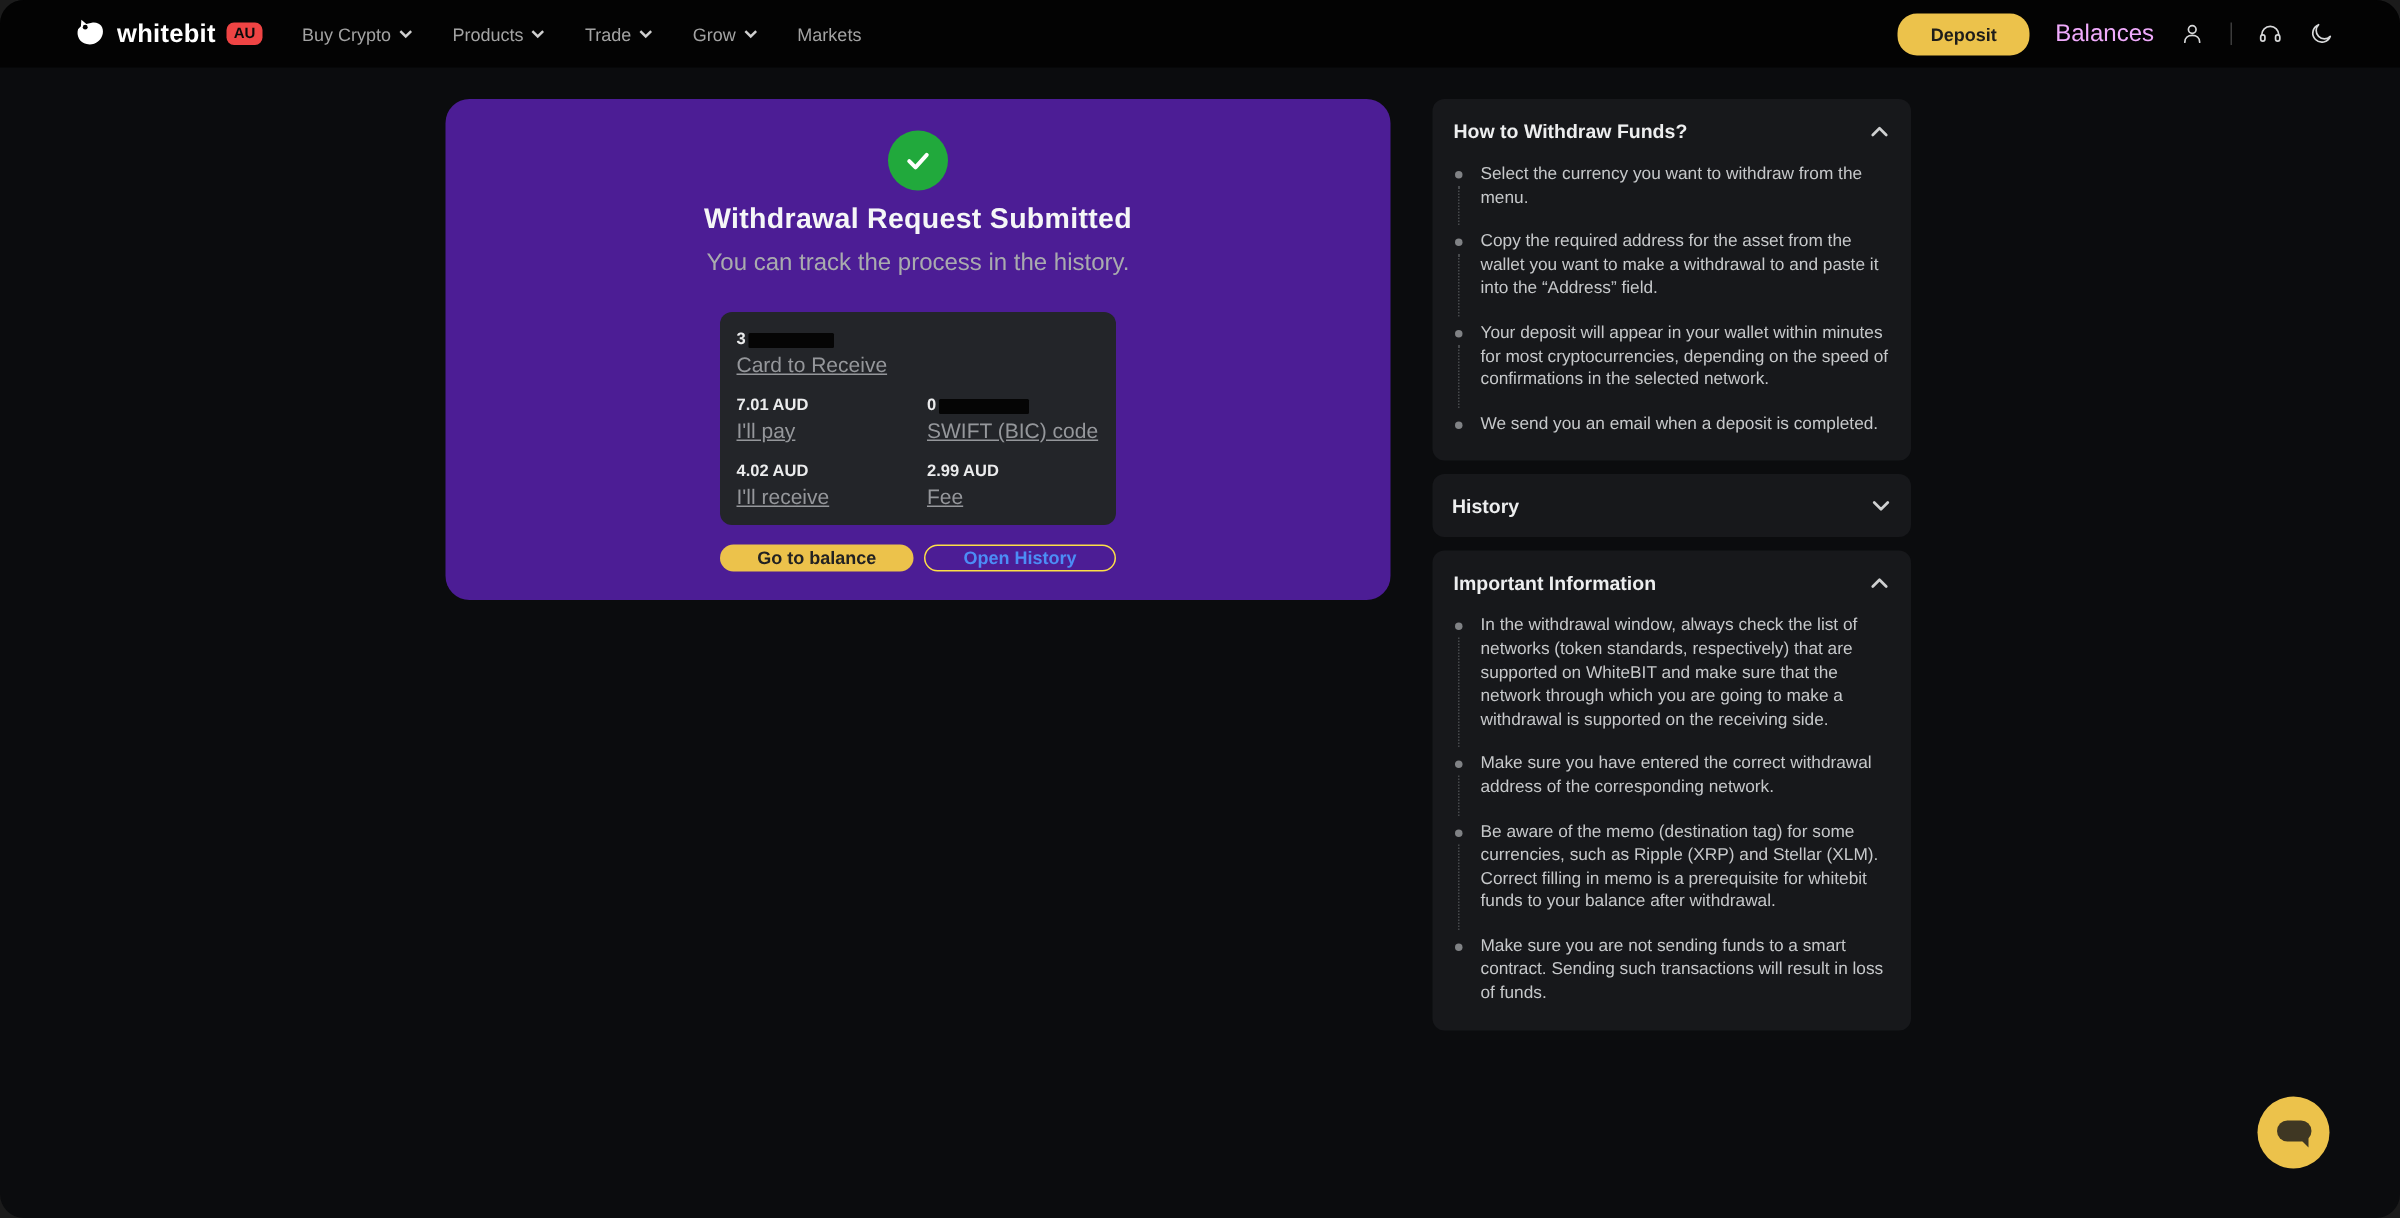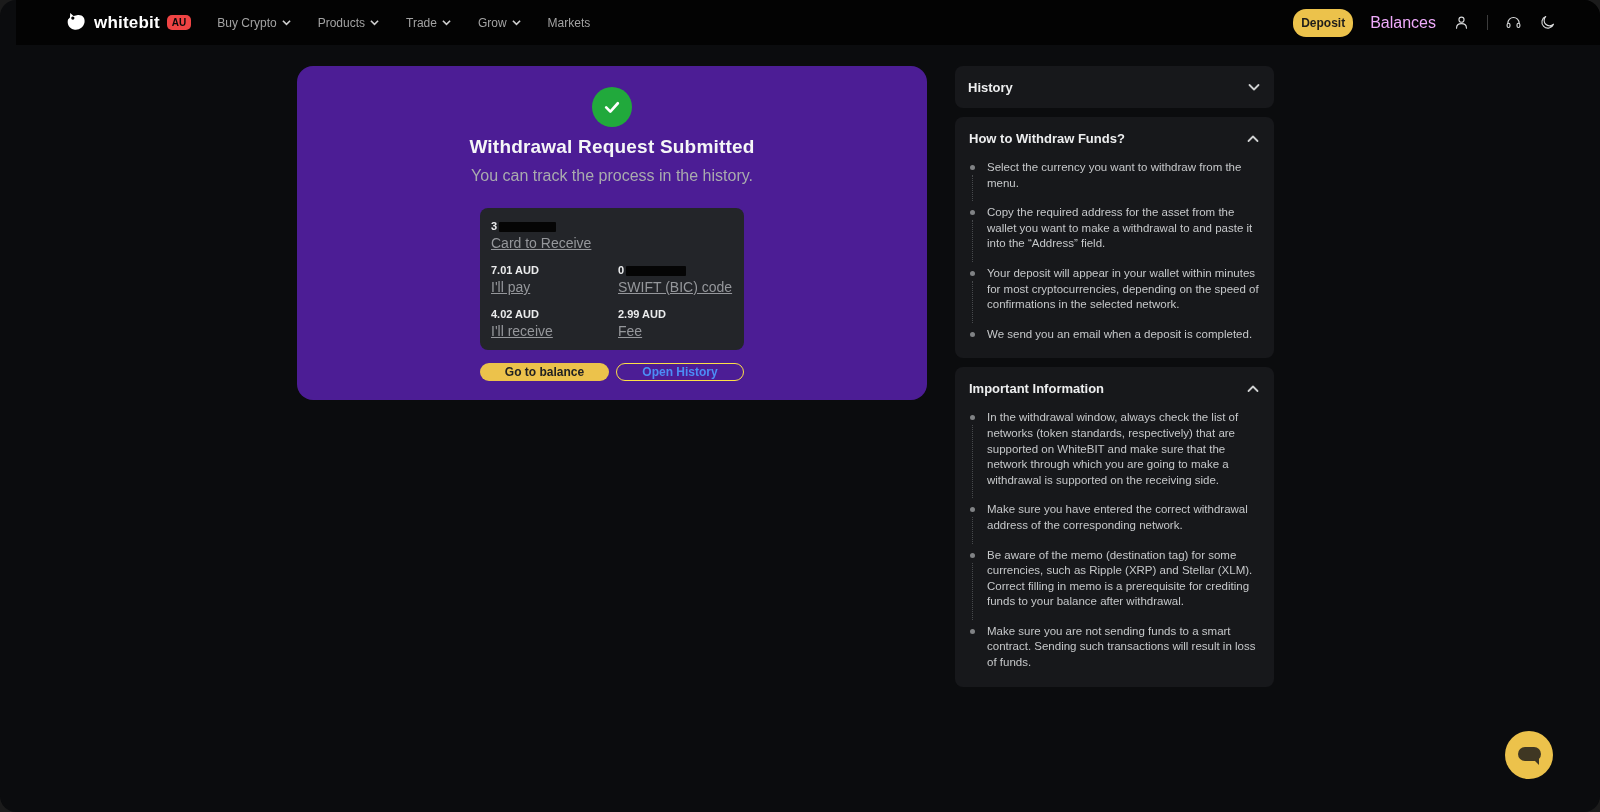--- a/index.html
+++ b/index.html
@@ -1,28 +1,28 @@
 <!DOCTYPE html>
 <html><head>
 <meta charset="utf-8">
 <style>
   * { margin:0; padding:0; box-sizing:border-box; }
   html,body { width:1600px; height:812px; background:#1b1b1b; font-family:"Liberation Sans","DejaVu Sans",sans-serif; }
   .window { position:relative; width:1600px; height:812px; background:#0B0C0E; border-radius:16px; overflow:hidden; }
 
   
-  .header { position:absolute; top:0; left:16px; right:0; height:45px; background:#030303; display:flex; align-items:center; padding:0 44px 0 48px; }
+  .header { position:absolute; top:0; left:0; right:0; height:45px; background:#030303; display:flex; align-items:center; padding:0 44px 0 48px; }
   .brand { display:flex; align-items:center; gap:7px; }
   .brand-name { color:#fff; font-size:17px; font-weight:800; letter-spacing:.2px; }
   .brand-badge { background:#ef4444; color:#0a0a0a; font-size:10px; font-weight:700; padding:3px 5px 2px; border-radius:5px; line-height:1; }
   .nav { display:flex; align-items:center; gap:27px; margin-left:26px; }
   .nav-item { display:flex; align-items:center; gap:5px; color:#a3a3a3; font-size:12px; cursor:pointer; }
   .chev { width:9px; height:9px; stroke:#cfcfcf; stroke-width:1.8; fill:none; }
   .header-right { margin-left:auto; display:flex; align-items:center; gap:17px; }
-  .pill-deposit { background:#ECC24B; color:#1e1d1a; border:none; font-size:12px; font-weight:600; padding:7px 8px; border-radius:13px; cursor:pointer; font-family:inherit; }
+  .pill-deposit { background:#ECC24B; color:#1e1d1a; border:none; font-size:12px; font-weight:600; padding:7px 22px; border-radius:13px; cursor:pointer; font-family:inherit; }
   .balances { color:#f0abfc; font-size:16px; cursor:pointer; }
   .hicon { width:17px; height:17px; stroke:#D8D9DA; stroke-width:1.6; fill:none; stroke-linecap:round; stroke-linejoin:round; cursor:pointer; }
   .vdivider { width:1px; height:15px; background:#3c3c3c; }
 
   
   .main-card { position:absolute; left:297px; top:66px; width:630px; height:334px; background:#4c1d95; border-radius:16px; text-align:center; }
   .check-circle { width:40px; height:40px; border-radius:50%; background:#21A93C; margin:21px auto 0; display:flex; align-items:center; justify-content:center; }
   .check-circle svg { width:20px; height:20px; stroke:#fff; stroke-width:3.2; fill:none; stroke-linecap:round; stroke-linejoin:round; }
   .main-title { margin-top:9px; color:#F5F6F7; font-size:19px; font-weight:700; letter-spacing:.2px; }
   .main-subtitle { margin-top:9px; color:#A9ABAE; font-size:16px; }
@@ -167,55 +167,55 @@
     </div>
 
     <div class="btn-row">
       <button class="btn btn-primary">Go to balance</button>
       <button class="btn btn-secondary">Open History</button>
     </div>
   </section>
 
   <aside class="sidebar">
 
-    <div class="panel collapsed">
-      <div class="panel-head">
-        <span class="panel-title">History</span>
-        <svg class="chev-lg" viewBox="0 0 14 14">
-            <polyline points="2.5,5 7,9.5 11.5,5"></polyline>
-          </svg>
-      </div>
-    </div>
-
     <div class="panel expanded">
       <div class="panel-head">
         <span class="panel-title">How to Withdraw Funds?</span>
         <svg class="chev-lg" viewBox="0 0 14 14">
             <polyline points="2.5,9 7,4.5 11.5,9"></polyline>
           </svg>
       </div>
       <ul class="bullet-list">
         <li>Select the currency you want to withdraw from the menu.</li>
         <li>Copy the required address for the asset from the wallet you want to make a withdrawal to and paste it into the “Address” field.</li>
         <li>Your deposit will appear in your wallet within minutes for most cryptocurrencies, depending on the speed of confirmations in the selected network.</li>
         <li>We send you an email when a deposit is completed.</li>
       </ul>
     </div>
 
+    <div class="panel collapsed">
+      <div class="panel-head">
+        <span class="panel-title">History</span>
+        <svg class="chev-lg" viewBox="0 0 14 14">
+            <polyline points="2.5,5 7,9.5 11.5,5"></polyline>
+          </svg>
+      </div>
+    </div>
+
     <div class="panel expanded">
       <div class="panel-head">
         <span class="panel-title">Important Information</span>
         <svg class="chev-lg" viewBox="0 0 14 14">
             <polyline points="2.5,9 7,4.5 11.5,9"></polyline>
           </svg>
       </div>
       <ul class="bullet-list">
         <li>In the withdrawal window, always check the list of networks (token standards, respectively) that are supported on WhiteBIT and make sure that the network through which you are going to make a withdrawal is supported on the receiving side.</li>
         <li>Make sure you have entered the correct withdrawal address of the corresponding network.</li>
-        <li>Be aware of the memo (destination tag) for some currencies, such as Ripple (XRP) and Stellar (XLM). Correct filling in memo is a prerequisite for crediting funds to your balance after withdrawal.</li>
+        <li>Be aware of the memo (destination tag) for some currencies, such as Ripple (XRP) and Stellar (XLM). Correct filling in memo is a prerequisite for whitebit funds to your balance after withdrawal.</li>
         <li>Make sure you are not sending funds to a smart contract. Sending such transactions will result in loss of funds.</li>
       </ul>
     </div>
 
   </aside>
 
   <button class="chat-btn">
     <span class="chat-bubble"></span>
   </button>
 

